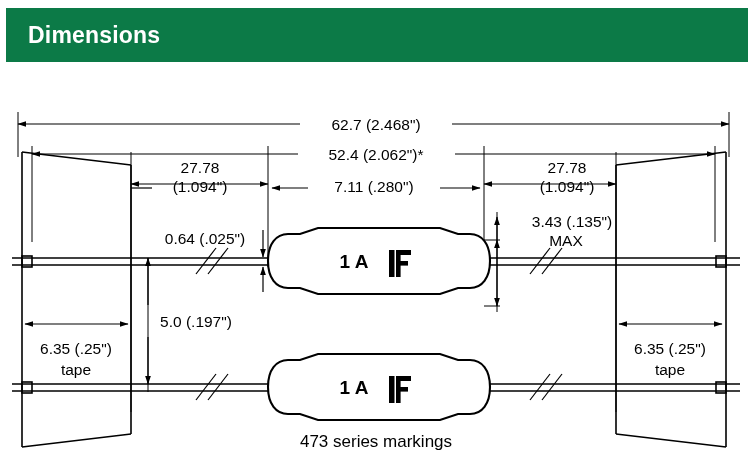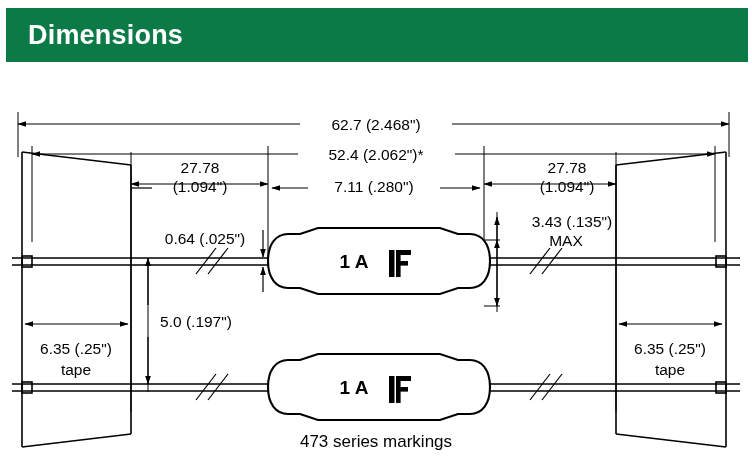--- a/index.html
+++ b/index.html
@@ -28,21 +28,21 @@
     height: 54px;
     background: #0c7a47;
     box-sizing: border-box;
   }
   .banner-title {
     position: absolute;
     left: 22px;
     top: 50%;
     transform: translateY(-50%);
     color: #ffffff;
-    font-size: 27px;
+    font-size: 23px;
     font-weight: bold;
     letter-spacing: 0.2px;
     font-family: "Liberation Sans", sans-serif;
     white-space: nowrap;
   }
   .drawing {
     position: absolute;
     left: 0;
     top: 62px;
     width: 752px;

